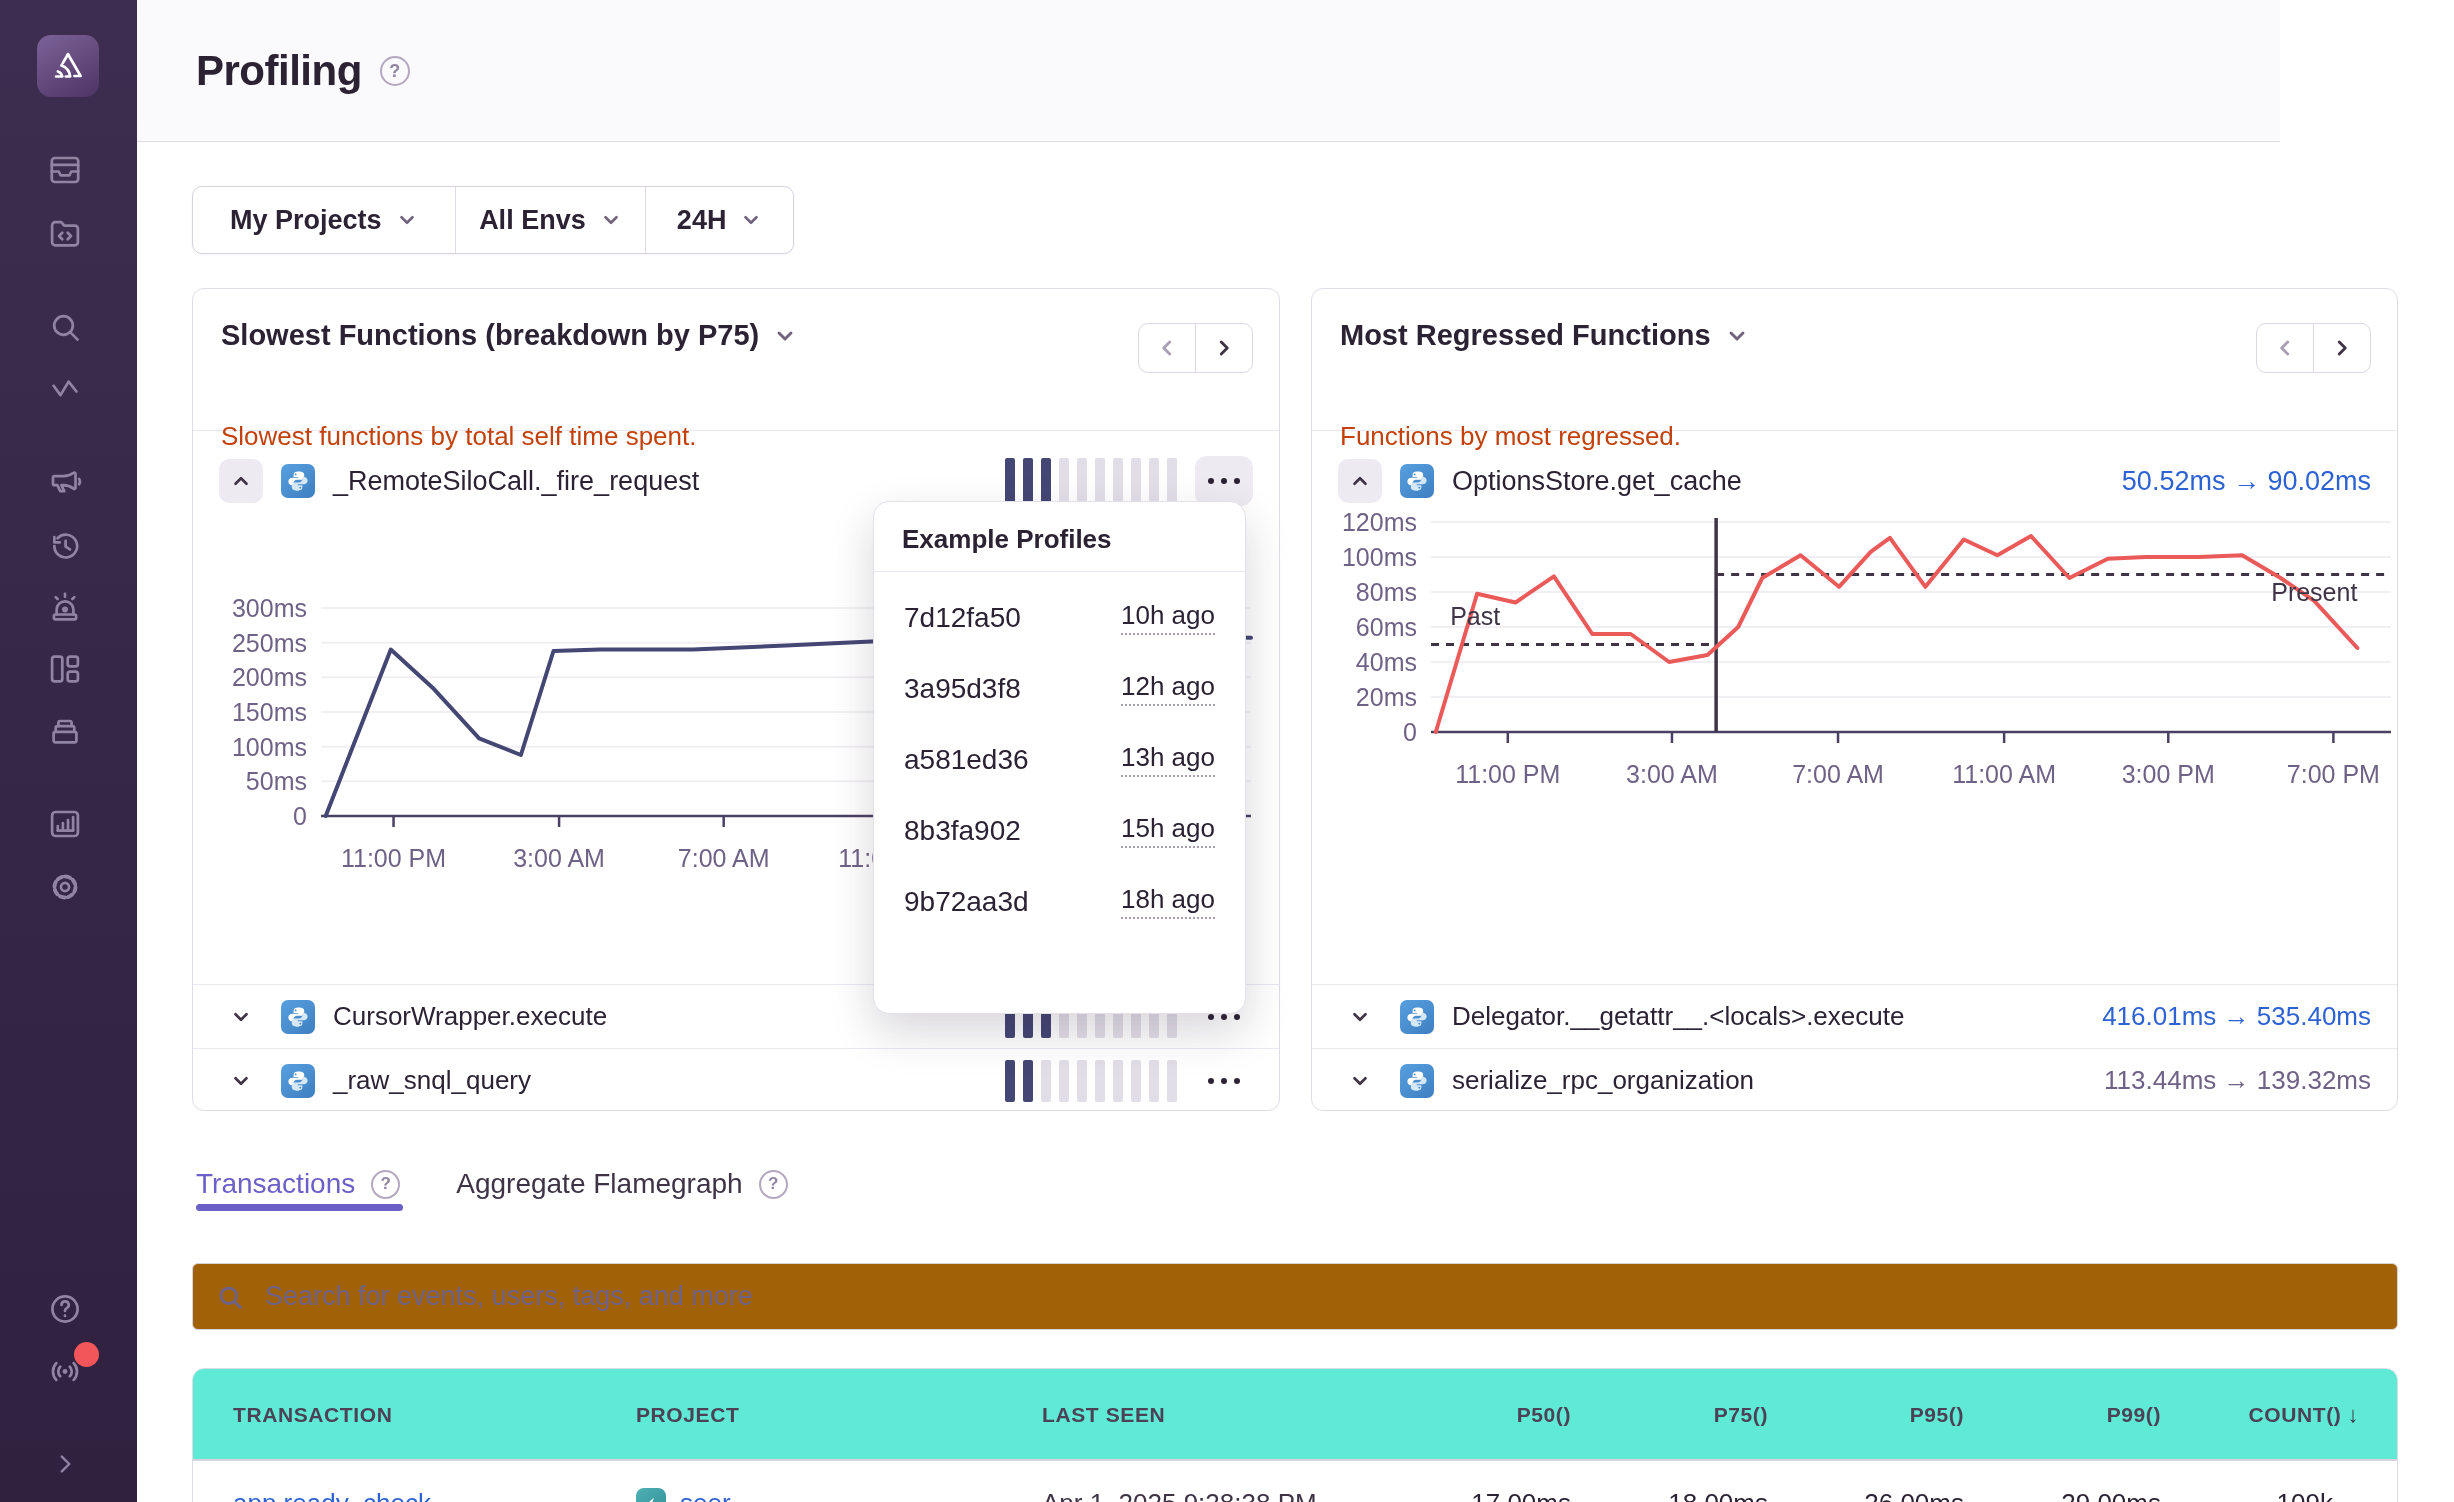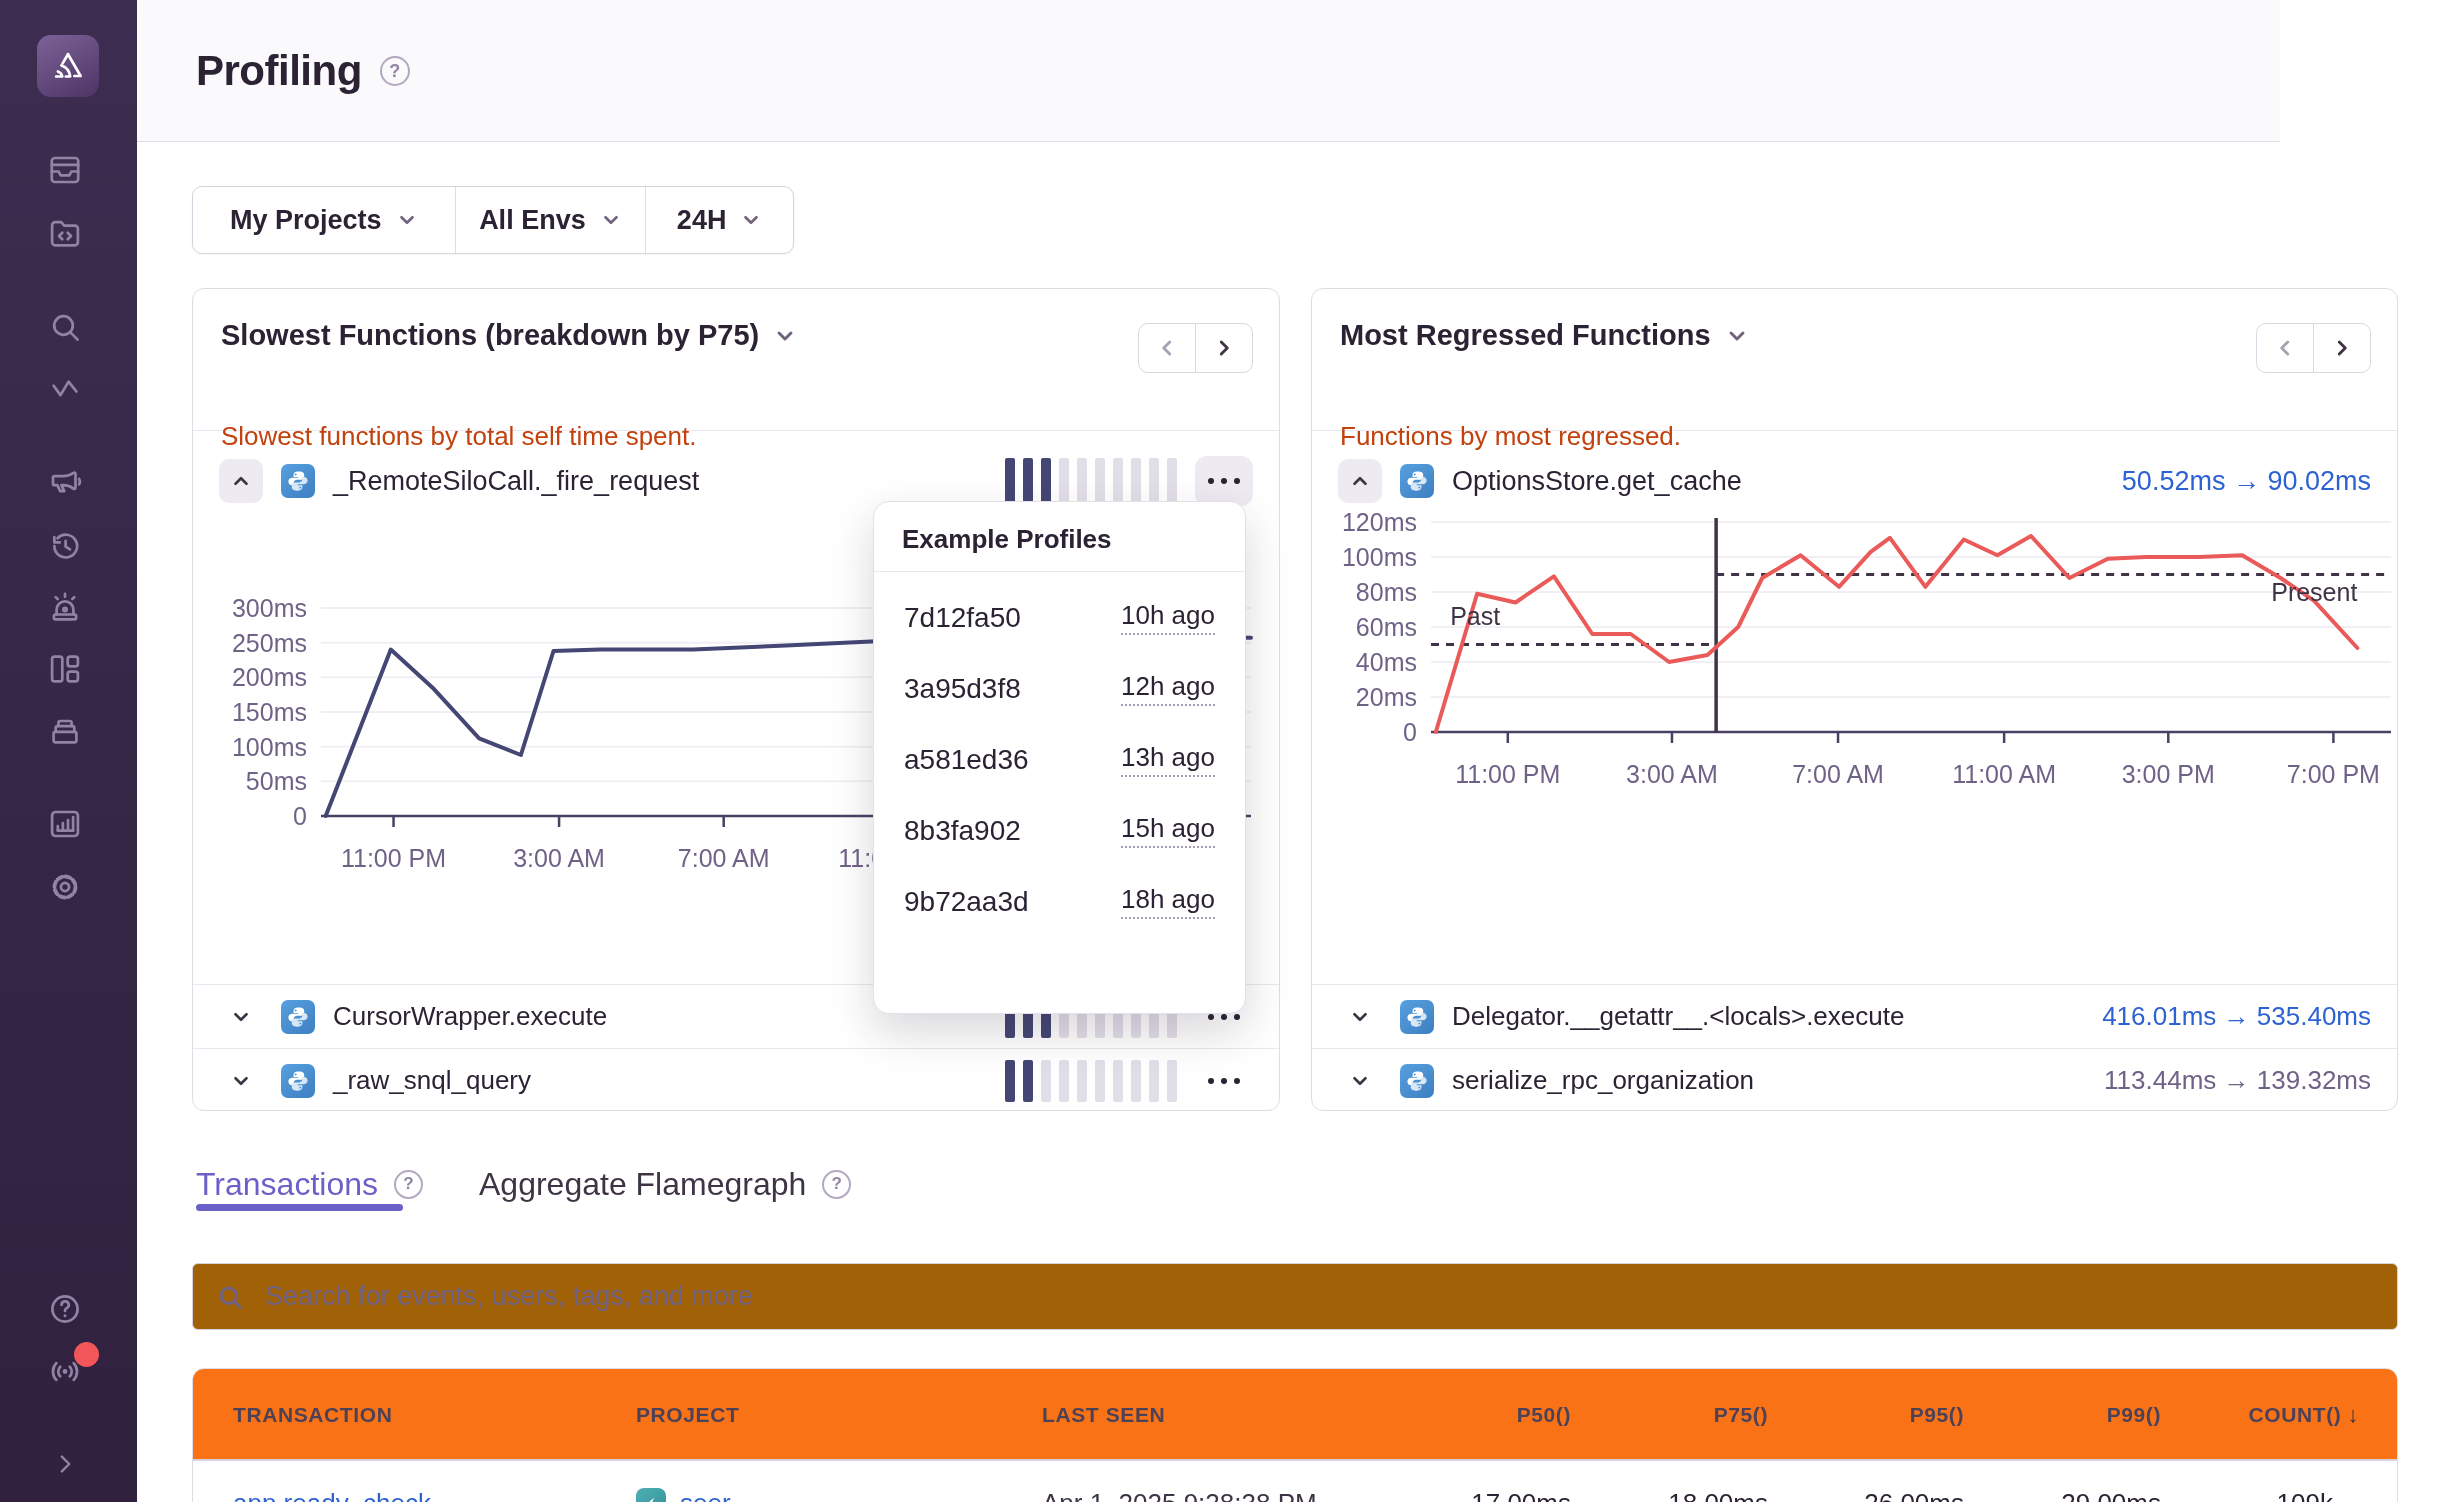--- a/index.html
+++ b/index.html
@@ -84,35 +84,35 @@
   .plist { padding:10px 9px; }
   .pitem { height:71px; display:flex; align-items:center; justify-content:space-between; padding:0 21px;
     border-radius:10px; cursor:pointer; }
   .pitem.active { background:#F2F0F5; }
   .pid { font-size:28px; color:#2B2233; }
   .page-ago { font-size:26px; color:#2B2233; border-bottom:2px dotted #A79BB5; padding-bottom:2px; }
 
   
   .tabs { position:absolute; left:59px; top:1158px; display:flex; align-items:center; gap:56px; height:52px; }
   .tab { display:flex; align-items:center; gap:16px; cursor:pointer; }
-  .tab .lbl { font-size:32px; }
+  .tab .lbl { font-size:28px; }
   .tab.active .lbl { color:#6B5FC8; }
   .tab:not(.active) .lbl { color:#3E3446; }
   .tab-underline { position:absolute; left:59px; top:1204px; width:207px; height:7px; border-radius:4px; background:#6B5FC8; }
 
   .searchbar { position:absolute; left:55px; top:1263px; width:2206px; height:67px; background:#a16207;
     border:1px solid #D8D2DF; border-radius:6px; display:flex; align-items:center; padding:0 22px; gap:20px; }
   .searchbar svg { stroke:#6F6287; fill:none; stroke-width:2.4; stroke-linecap:round; }
   .searchbar input { border:none; outline:none; flex:1; font-size:27px; color:#2B2233; background:transparent;
     font-family:"Liberation Sans", sans-serif; }
   .searchbar input::placeholder { color:#6F6287; opacity:1; }
 
   .table { position:absolute; left:55px; top:1368px; width:2206px; height:300px; border:1px solid #E0DCE5;
     border-radius:12px 12px 0 0; background:#fff; }
-  .thead { position:relative; height:92px; background:#f97316; border-bottom:2px solid #D8D2DF; border-radius:11px 11px 0 0; }
+  .thead { position:relative; height:92px; background:#5eead4; border-bottom:2px solid #D8D2DF; border-radius:11px 11px 0 0; }
   .th { position:absolute; top:0; height:92px; line-height:92px; font-size:21px; font-weight:700; color:#4D4158;
     letter-spacing:.6px; cursor:pointer; white-space:nowrap; }
   .th.num { text-align:right; }
   .trow { position:relative; height:84px; background:#fff; }
   .td { position:absolute; top:0; height:84px; line-height:84px; font-size:26px; color:#3E3446; white-space:nowrap; }
   .td.num { text-align:right; color:#2B2233; }
   .td a, .link { color:#2D62D2; text-decoration:none; cursor:pointer; }
   .proj { display:flex; align-items:center; gap:14px; height:84px; }
   .seer-tile { width:30px; height:30px; border-radius:8px; background:linear-gradient(140deg,#4fb0b4,#2f8f96);
     display:flex; align-items:center; justify-content:center; }

